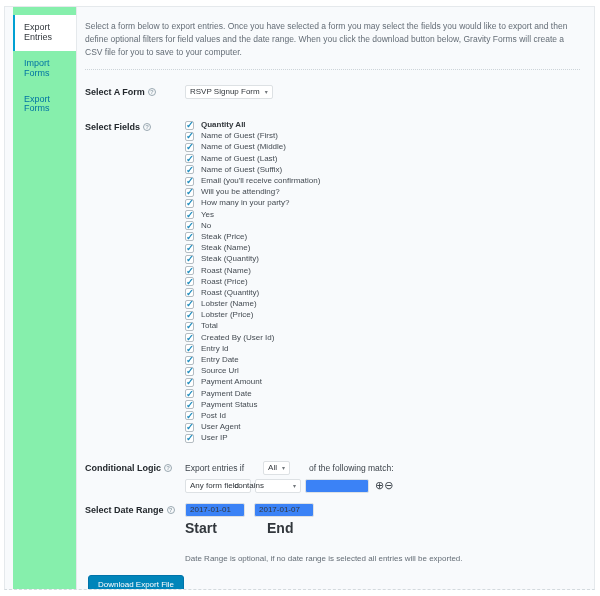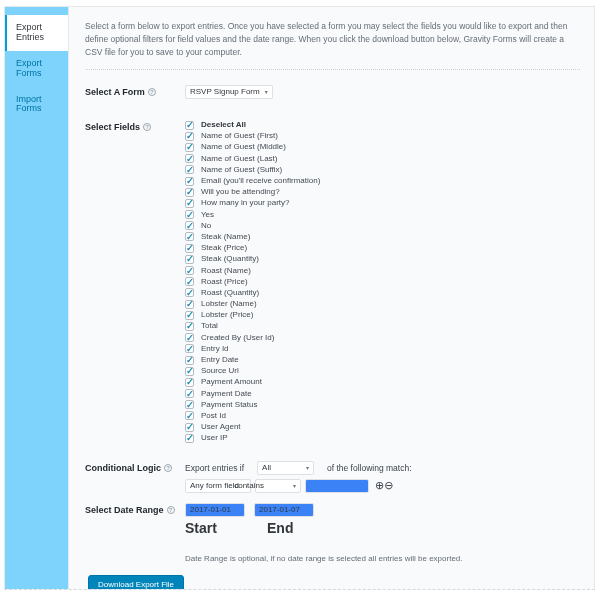--- a/index.html
+++ b/index.html
@@ -12,22 +12,22 @@
     -webkit-font-smoothing:antialiased;
   }
   .container {
     position:absolute; left:4px; top:6px; width:591px; height:584px;
     background:#f8fafc;
     border:1px solid #e5e9ec;
     border-bottom:1px dashed #d3dade;
   }
   
   .sidebar {
-    position:absolute; left:0; top:0; bottom:0; width:64px;
-    background:#7dd3fc;
+    position:absolute; left:8px; top:0; bottom:0; width:64px;
+    background:#86efac;
     border-right:1px solid #e5e9ec;
     padding-top:8px;
   }
   .tab {
     font-size:9px; line-height:1.1;
     color:#0074a2;
     padding:8px 3px 8px 9px;
     cursor:pointer;
     border-left:2px solid transparent;
   }
@@ -81,21 +81,21 @@
     margin-right:7px; position:relative; cursor:pointer;
   }
   .checkbox::after {
     content:"\2713";
     position:absolute; left:0px; top:-2.5px;
     font-size:9.5px; font-weight:bold; color:#1e8cbe;
   }
 
   .row-logic { margin-top:17px; }
   .logic-line1 { display:flex; align-items:center; font-size:8.5px; color:#3c434a; }
-  .logic-line1 .select-box { margin:0 13px;gap:30px; }
+  .logic-line1 .select-box { margin:0 19px; }
   .logic-line2 { display:flex; align-items:center; margin-top:4px; }
   .logic-line2 .select-box { margin-right:4px;gap:24px; }
   .text-input {
     background:#3b82f6; border:1px solid #dde1e4; border-radius:2px;
     height:14px; font-size:8px; color:#32373c; padding:0 4px;
     font-family:"Liberation Sans", sans-serif;
   }
   .filter-input { width:64px; }
   .logic-icons { margin-left:6px; font-size:11px; color:#3c434a; line-height:1; display:flex; }
   .logic-icon { cursor:pointer; }
@@ -117,22 +117,22 @@
   }
 </style>
 </head>
 <body>
 
 <div class="container">
 
   <div class="sidebar">
     <div id="tabs">
         <div class="tab active">Export Entries</div>
+        <div class="tab">Import Forms</div>
         <div class="tab">Export Forms</div>
-        <div class="tab">Import Forms</div>
       </div>
   </div>
 
   <div class="content">
 
     <div class="intro">Select a form below to export entries. Once you have selected a form you may select the fields you would like to export and then define optional filters for field values and the date range. When you click the download button below, Gravity Forms will create a CSV file for you to save to your computer.</div>
     <div class="divider"></div>
 
     <div class="row row-select-form">
       <div class="row-label">
@@ -144,21 +144,21 @@
       </div>
     </div>
 
     <div class="row row-fields">
       <div class="row-label">
         <span>Select Fields</span><span class="help">?</span>
       </div>
       <div class="fields-list" id="fields-list">
           <div class="field-row bold">
             <span class="checkbox"></span>
-            <span class="field-label">Deselect All</span>
+            <span class="field-label">Quantity All</span>
           </div>
           <div class="field-row">
             <span class="checkbox"></span>
             <span class="field-label">Name of Guest (First)</span>
           </div>
           <div class="field-row">
             <span class="checkbox"></span>
             <span class="field-label">Name of Guest (Middle)</span>
           </div>
           <div class="field-row">
@@ -184,25 +184,25 @@
           <div class="field-row">
             <span class="checkbox"></span>
             <span class="field-label">Yes</span>
           </div>
           <div class="field-row">
             <span class="checkbox"></span>
             <span class="field-label">No</span>
           </div>
           <div class="field-row">
             <span class="checkbox"></span>
+            <span class="field-label">Steak (Price)</span>
+          </div>
+          <div class="field-row">
+            <span class="checkbox"></span>
             <span class="field-label">Steak (Name)</span>
-          </div>
-          <div class="field-row">
-            <span class="checkbox"></span>
-            <span class="field-label">Steak (Price)</span>
           </div>
           <div class="field-row">
             <span class="checkbox"></span>
             <span class="field-label">Steak (Quantity)</span>
           </div>
           <div class="field-row">
             <span class="checkbox"></span>
             <span class="field-label">Roast (Name)</span>
           </div>
           <div class="field-row">

